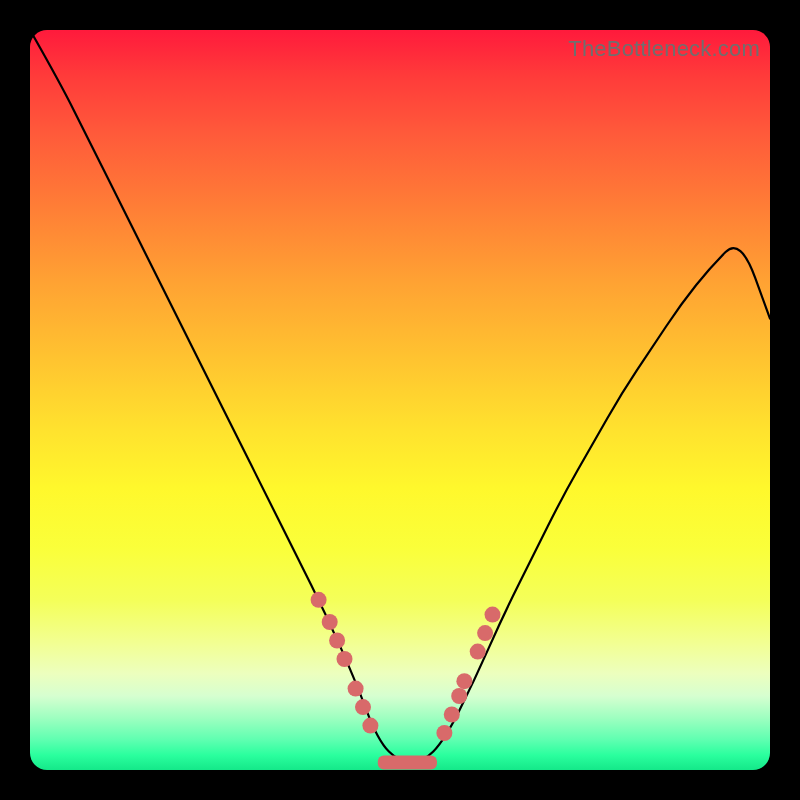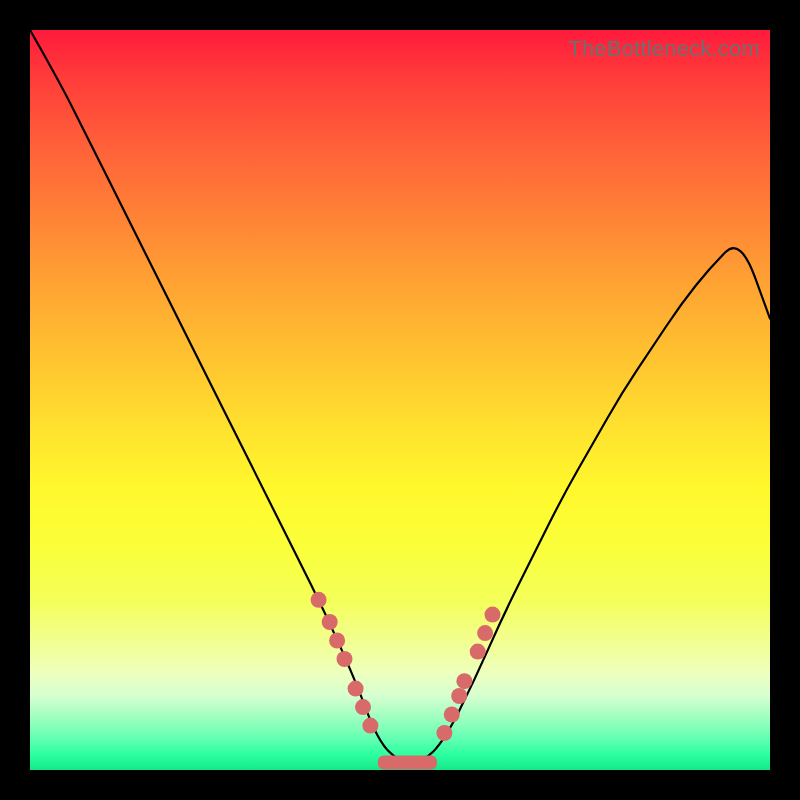--- a/index.html
+++ b/index.html
@@ -36,20 +36,21 @@
       #faff3a 70%,
       #f4ff59 77%,
       #f2ff94 83%,
       #ecffbe 87%,
       #d6ffd0 90%,
       #9dffc0 93%,
       #5dffb0 96%,
       #2aff9e 98%,
       #14e889 100%
     );
+    border-radius: 17px;
   }
   .watermark {
     position: absolute;
     top: 6px;
     right: 10px;
     color: #6f6f6f;
     font-size: 22px;
     font-weight: 500;
     letter-spacing: 0.2px;
     user-select: none;

